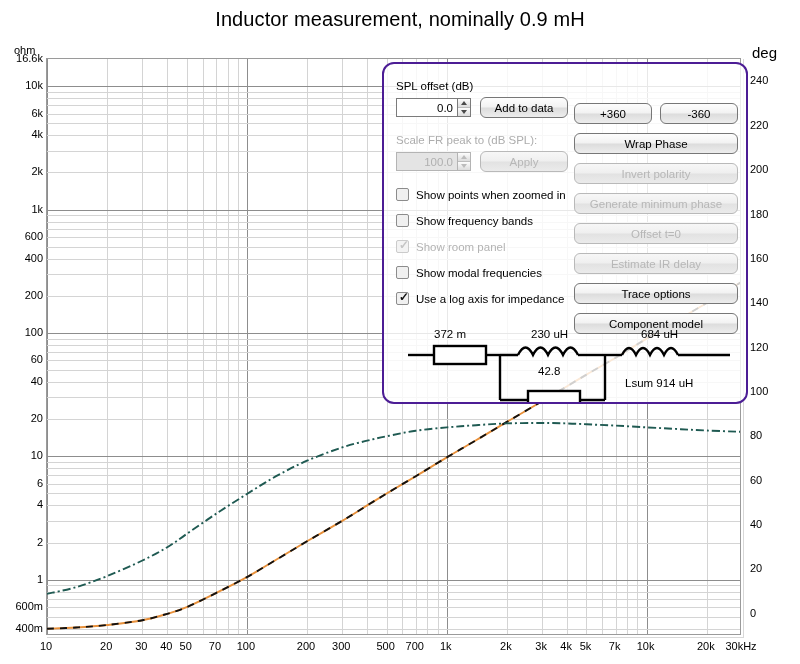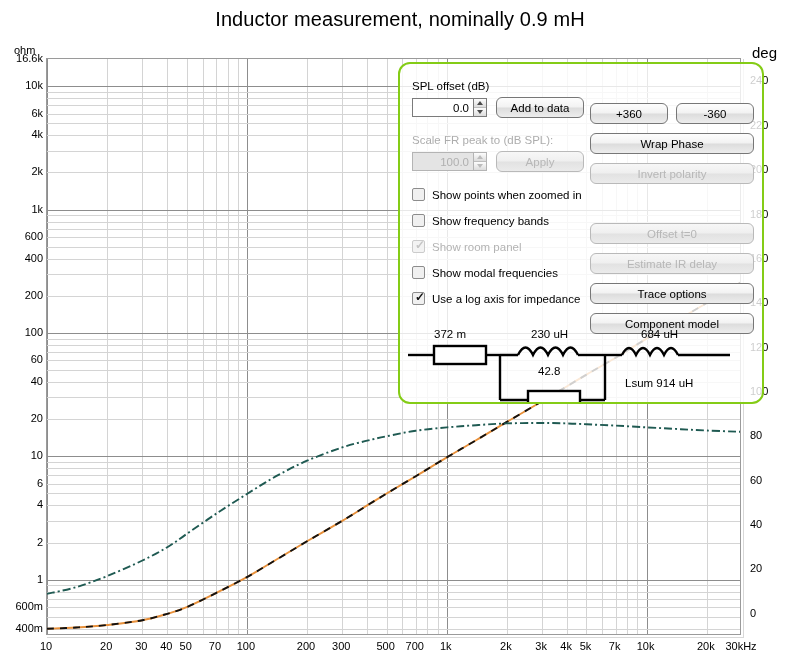--- a/index.html
+++ b/index.html
@@ -49,23 +49,23 @@
   .xlab{
     position:absolute;top:640px;font-size:11px;color:#000;
     transform:translateX(-50%);white-space:nowrap;
   }
 
   
   svg.curves{position:absolute;left:0;top:0;width:695px;height:577px;}
 
   
   .panel{
-    position:absolute;left:398px;top:62px;width:366px;height:342px;
+    position:absolute;left:382px;top:62px;width:366px;height:342px;
     background:rgba(255,255,255,0.80);
-    border:2px solid #84cc16;border-radius:12px;
+    border:2px solid #4c1d95;border-radius:12px;
     box-sizing:border-box;
   }
   .panel-inner{position:absolute;left:0;top:0;right:0;bottom:0;}
 
   .lbl{position:absolute;font-size:11.5px;color:#000;white-space:nowrap;}
   .lbl.dim{color:#adadad;}
 
   .spin-wrap{position:absolute;display:flex;align-items:stretch;}
   .spin-field{
     width:62px;height:19px;box-sizing:border-box;
@@ -337,20 +337,21 @@
         <span class="cbox">
             <span class="tick">✓</span>
           </span>
         <span class="cbtext">Use a log axis for impedance</span>
       </div>
 
       <div class="btn" style="left:190px;top:39px;width:78px;height:21px;">+360</div>
       <div class="btn" style="left:276px;top:39px;width:78px;height:21px;">-360</div>
       <div class="btn" style="left:190px;top:69px;width:164px;height:21px;">Wrap Phase</div>
       <div class="btn disabled" style="left:190px;top:99px;width:164px;height:21px;">Invert polarity</div>
+      <div class="btn disabled" style="left:190px;top:129px;width:164px;height:21px;">Generate minimum phase</div>
       <div class="btn disabled" style="left:190px;top:159px;width:164px;height:21px;">Offset t=0</div>
       <div class="btn disabled" style="left:190px;top:189px;width:164px;height:21px;">Estimate IR delay</div>
       <div class="btn" style="left:190px;top:219px;width:164px;height:21px;">Trace options</div>
       <div class="btn" style="left:190px;top:249px;width:164px;height:21px;">Component model</div>
 
     </div>
   </div>
 
   <svg class="circuit" viewBox="0 0 340 80">
     <g fill="none" stroke="#000" stroke-width="2.4">

